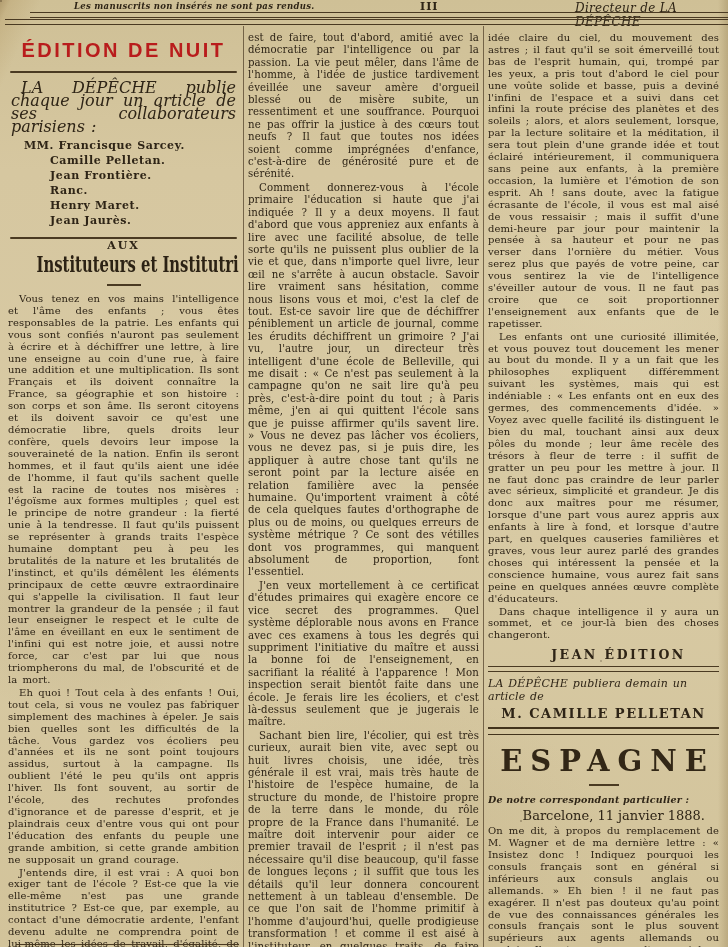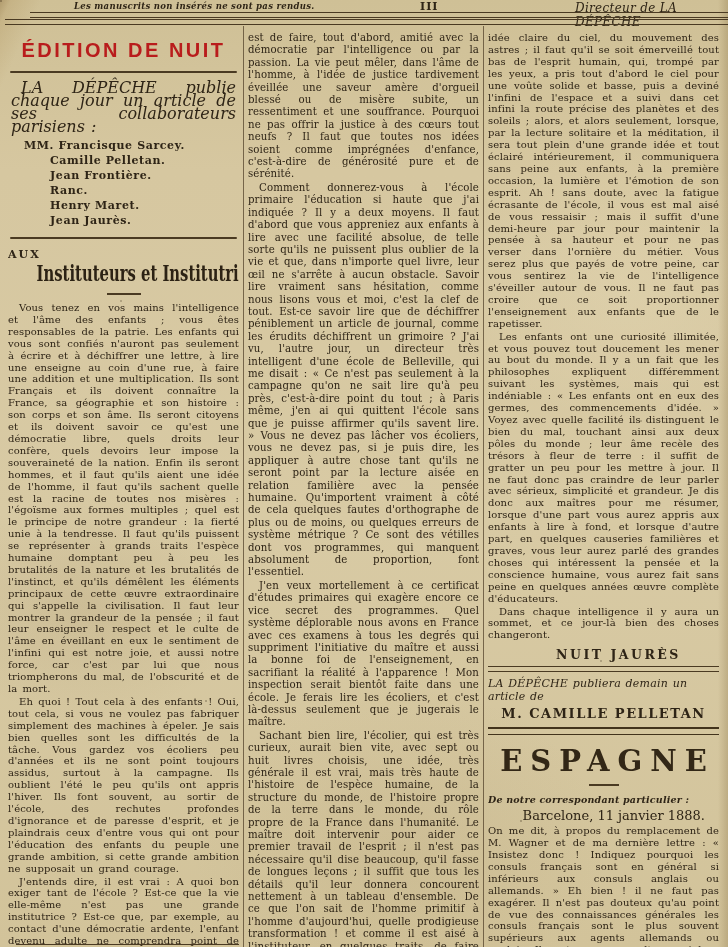--- a/index.html
+++ b/index.html
@@ -43,21 +43,21 @@
   .continued .bp:first-child{text-indent:0;}
   
   .edition-title{margin-top:13px;text-align:center;font-family:"Liberation Sans",sans-serif;
       font-weight:bold;font-size:20px;letter-spacing:2.5px;color:#b91c1c;white-space:nowrap;}
   .hrule{height:2px;background:#4a3a22;margin:9px 2px 0 2px;border-radius:1px;}
   .notice-intro{font-style:italic;font-size:16px;line-height:13px;margin:8px 3px 0 3px;
       text-align:justify;text-indent:10px;word-spacing:1px;}
   .collab{margin:5px 0 0 16px;font-weight:bold;font-size:11px;line-height:15px;letter-spacing:.6px;}
   .collab p{margin:0;padding-left:26px;text-indent:0;}
   .collab p:first-child{padding-left:0;}
-  .kicker{margin-top:9px;font-weight:bold;font-size:11px;letter-spacing:2px;}
+  .kicker{text-align:center;font-weight:bold;font-size:11px;letter-spacing:2px;}
   .article-title{margin-top:2px;text-align:center;white-space:nowrap;}
   .article-title span{display:inline-block;font-weight:bold;font-size:18.5px;
       transform:scale(.8,1.18);transform-origin:center;letter-spacing:0px;color:#2c2214;}
   .title-rule{width:34px;height:2px;background:#4a3a22;margin:9px auto 7px auto;}
   .body-start{margin-top:2px;}
   .bottom-rule{position:absolute;bottom:2px;left:8px;width:224px;height:1.5px;background:#4a3a22;}
   
   .signature{margin:6px 0 4px 0;text-align:center;font-weight:bold;font-size:12.5px;letter-spacing:2.5px;padding-left:30px;}
   .sig-rule{height:4px;border-top:1.5px solid #4a3a22;border-bottom:1px solid #4a3a22;margin:4px 0 5px 0;}
   .announce{font-style:italic;font-size:11px;margin:2px 0 0 0;letter-spacing:.2px;word-spacing:1px;}
@@ -121,21 +121,21 @@
   </div>
 
   <div class="vrule"></div>
 
   <div class="col col-right continued">
     <div style="margin-top:6px;">
         <p class="bp">idée claire du ciel, du mouvement des astres ; il faut qu'il se soit émerveillé tout bas de l'esprit humain, qui, trompé par les yeux, a pris tout d'abord le ciel pour une voûte solide et basse, puis a deviné l'infini de l'espace et a suivi dans cet infini la route précise des planètes et des soleils ; alors, et alors seulement, lorsque, par la lecture solitaire et la méditation, il sera tout plein d'une grande idée et tout éclairé intérieurement, il communiquera sans peine aux enfants, à la première occasion, la lumière et l'émotion de son esprit. Ah ! sans doute, avec la fatigue écrasante de l'école, il vous est mal aisé de vous ressaisir ; mais il suffit d'une demi-heure par jour pour maintenir la pensée à sa hauteur et pour ne pas verser dans l'ornière du métier. Vous serez plus que payés de votre peine, car vous sentirez la vie de l'intelligence s'éveiller autour de vous. Il ne faut pas croire que ce soit proportionner l'enseignement aux enfants que de le rapetisser.</p>
         <p class="bp">Les enfants ont une curiosité illimitée, et vous pouvez tout doucement les mener au bout du monde. Il y a un fait que les philosophes expliquent différemment suivant les systèmes, mais qui est indéniable : « Les enfants ont en eux des germes, des commencements d'idée. » Voyez avec quelle facilité ils distinguent le bien du mal, touchant ainsi aux deux pôles du monde ; leur âme recèle des trésors à fleur de terre : il suffit de gratter un peu pour les mettre à jour. Il ne faut donc pas craindre de leur parler avec sérieux, simplicité et grandeur. Je dis donc aux maîtres pour me résumer, lorsque d'une part vous aurez appris aux enfants à lire à fond, et lorsque d'autre part, en quelques causeries familières et graves, vous leur aurez parlé des grandes choses qui intéressent la pensée et la conscience humaine, vous aurez fait sans peine en quelques années œuvre complète d'éducateurs.</p>
         <p class="bp">Dans chaque intelligence il y aura un sommet, et ce jour-là bien des choses changeront.</p>
       </div>
-    <div class="signature">NUIT JAURÈS</div>
+    <div class="signature">JEAN ÉDITION</div>
     <div class="sig-rule"></div>
     <p class="announce">LA DÉPÊCHE publiera demain un article de</p>
     <div class="announce-name">M. CAMILLE PELLETAN</div>
     <div class="thick-rule"></div>
     <div class="espagne-title">ESPAGNE</div>
     <div class="esp-rule"></div>
     <p class="correspondent">De notre correspondant particulier :</p>
     <p class="dateline">Barcelone, 11 janvier 1888.</p>
     <div>
         <p class="bp">On me dit, à propos du remplacement de M. Wagner et de ma dernière lettre : « Insistez donc ! Indiquez pourquoi les consuls français sont en général si inférieurs aux consuls anglais ou allemands. » Eh bien ! il ne faut pas exagérer. Il n'est pas douteux qu'au point de vue des connaissances générales les consuls français sont le plus souvent supérieurs aux agents allemands ou anglais. Ils ont reçu une culture qui leur donne une ouverture d'esprit autrement grande. La plupart sont licenciés. Ils ont des lettres, ils savent du droit, de l'histoire, ou ils sont versés dans les sciences. Quelques-uns sont d'anciens officiers de l'armée ou de la flotte : ce sont les moins bons, d'ailleurs. En général, tous possèdent une instruction qui les rend aptes à tout. Il n'en est pas de même des consuls des autres</p>

